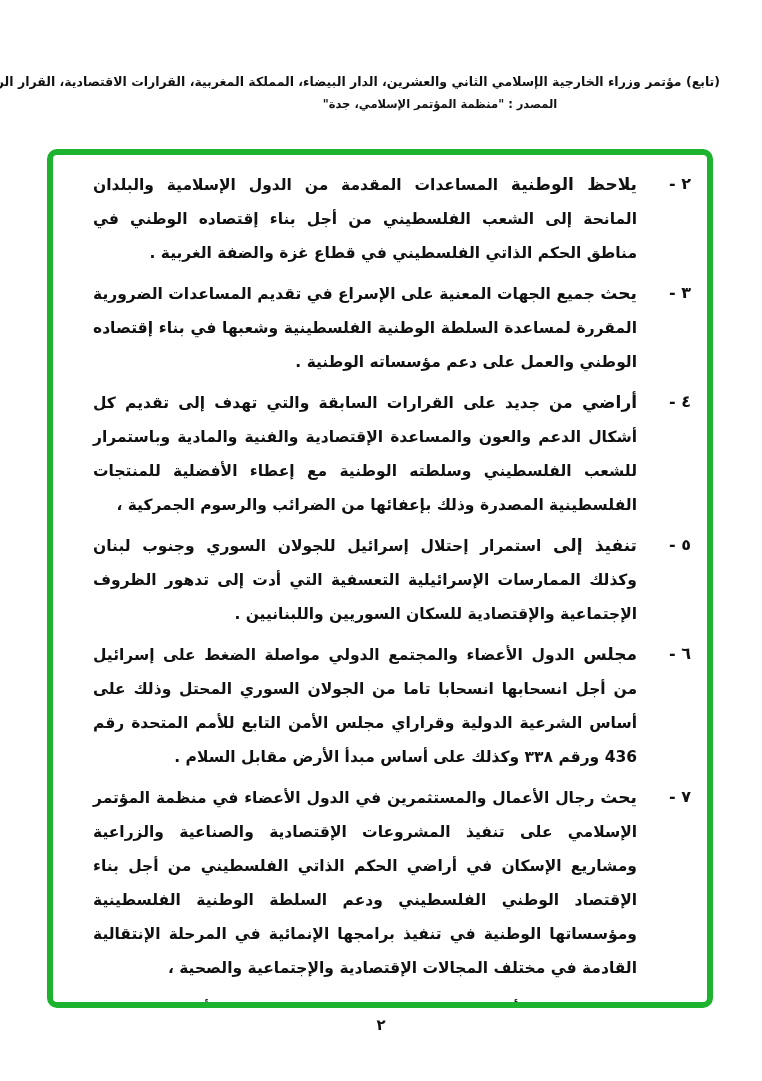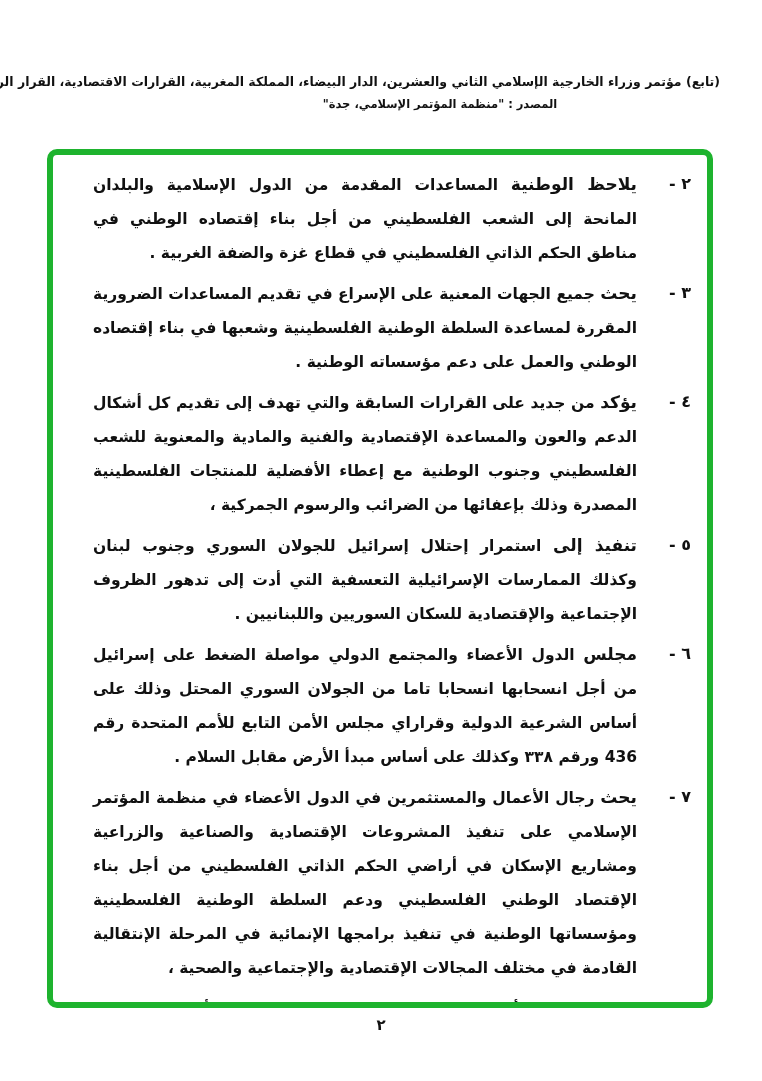--- a/index.html
+++ b/index.html
@@ -107,22 +107,22 @@
       <span class="marker">٣ -</span>
       <span class="body">
         <b class="lead">يحث</b>
         <span>جميع الجهات المعنية على الإسراع في تقديم المساعدات الضرورية  المقررة لمساعدة السلطة الوطنية الفلسطينية وشعبها في بناء إقتصاده الوطني والعمل على دعم مؤسساته الوطنية .</span>
       </span>
     </div>
 
     <div class="res-item">
       <span class="marker">٤ -</span>
       <span class="body">
-        <b class="lead">يؤكد</b>
-        <span>من جديد على القرارات السابقة والتي تهدف إلى تقديم كل أشكال الدعم والعون والمساعدة الإقتصادية والفنية والمادية والمعنوية للشعب الفلسطيني وجنوب الوطنية مع إعطاء الأفضلية للمنتجات الفلسطينية المصدرة وذلك بإعفائها من الضرائب والرسوم الجمركية ،</span>
+        <b class="lead">أراضي</b>
+        <span>من جديد على القرارات السابقة والتي تهدف إلى تقديم كل أشكال الدعم والعون والمساعدة الإقتصادية والفنية والمادية وباستمرار للشعب الفلسطيني وسلطته الوطنية مع إعطاء الأفضلية للمنتجات الفلسطينية المصدرة وذلك بإعفائها من الضرائب والرسوم الجمركية ،</span>
       </span>
     </div>
 
     <div class="res-item">
       <span class="marker">٥ -</span>
       <span class="body">
         <b class="lead">تنفيذ إلى</b>
         <span>استمرار إحتلال إسرائيل للجولان السوري وجنوب لبنان وكذلك الممارسات الإسرائيلية التعسفية التي أدت إلى  تدهور الظروف الإجتماعية والإقتصادية للسكان السوريين واللبنانيين .</span>
       </span>
     </div>

